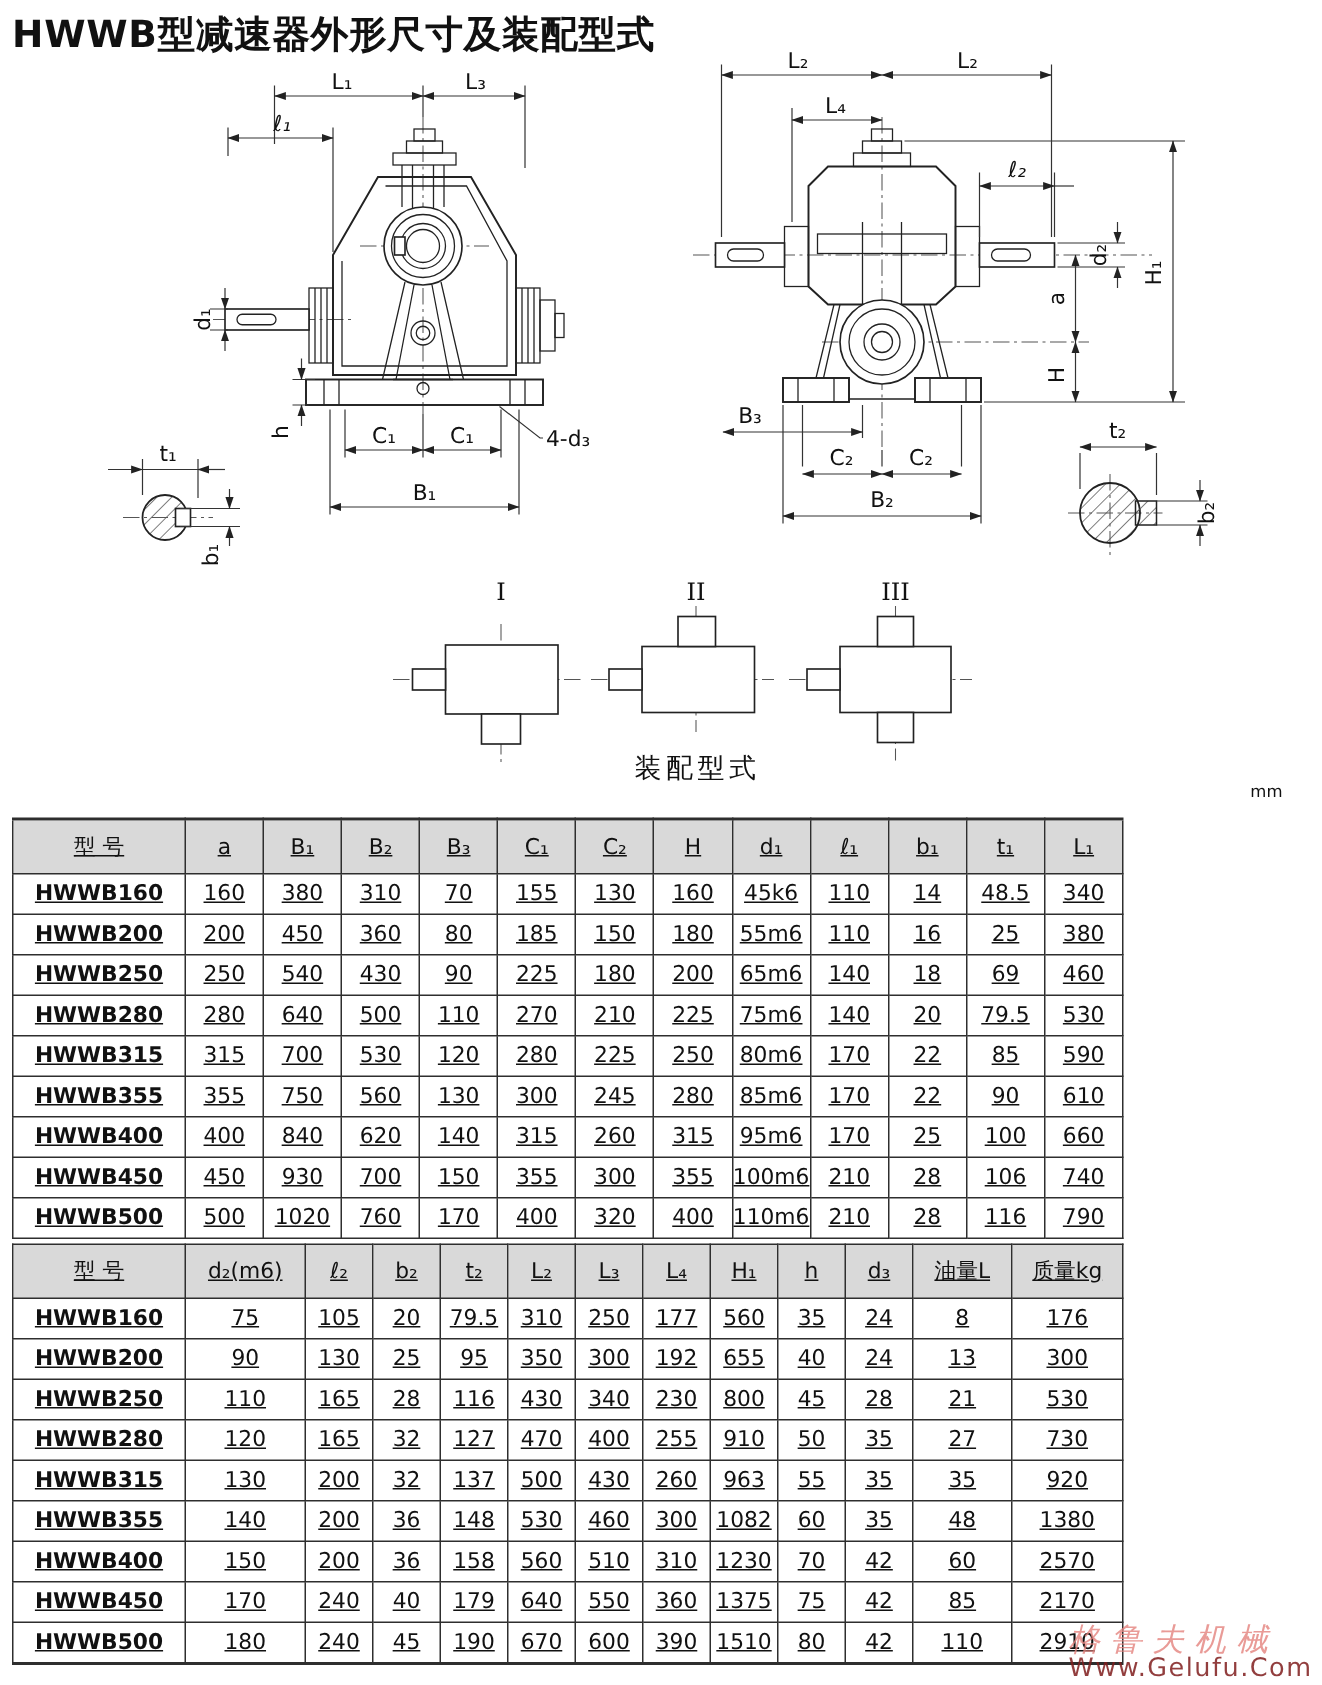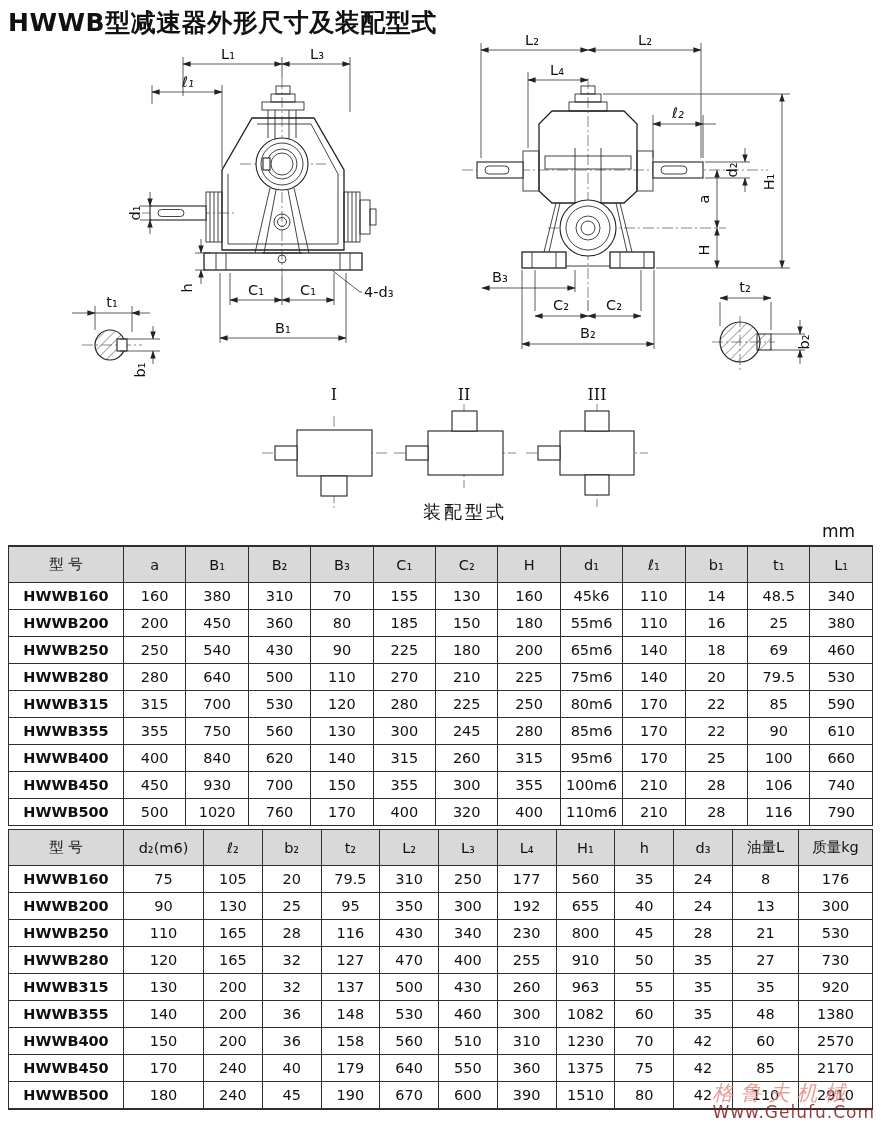--- a/index.html
+++ b/index.html
@@ -11,23 +11,23 @@
   .drawing-svg{position:absolute;left:0;top:0;}
   
   .ol{fill:none;stroke:#222;stroke-width:1.3;}
   .ln{fill:none;stroke:#222;stroke-width:.85;}
   .wf{fill:#fff;stroke:#222;stroke-width:1.1;}
   .cl{fill:none;stroke:#555;stroke-width:.7;stroke-dasharray:11 3 2 3;}
   .dim,.ext{fill:none;stroke:#333;stroke-width:.8;}
   .dlab{font-size:14.5px;fill:#111;}
   .rn{font-family:"DejaVu Serif","Liberation Serif",serif;font-size:16px;fill:#111;}
   .cap{font-size:18px;letter-spacing:3px;fill:#111;}
-  .mm-label{position:absolute;right:26px;top:521px;font-size:17px;}
+  .mm-label{position:absolute;right:26px;top:521px;font-size:11px;}
   .tables{position:absolute;left:8px;top:545px;width:865px;}
-  table{border-collapse:collapse;table-layout:fixed;width:865px;}
+  table{border-collapse:collapse;table-layout:fixed;width:741px;text-decoration:underline;}
   #t1{border-top:2px solid #2e2e2e;border-bottom:1px solid #2e2e2e;margin-bottom:3px;}
   #t2{border-top:1px solid #2e2e2e;border-bottom:2px solid #2e2e2e;}
   th,td{border:1px solid #2e2e2e;text-align:center;padding:0;font-size:14.5px;white-space:nowrap;overflow:hidden;}
   th{background:#d9d9d9;height:35px;font-weight:normal;}
   td{height:26px;}
   td.model{font-weight:bold;margin-left:45px;}
   col.w-model{width:115px;}
   col.w-d2{width:80px;}
   col.w-oil{width:66px;}
   col.w-mass{width:74px;}

